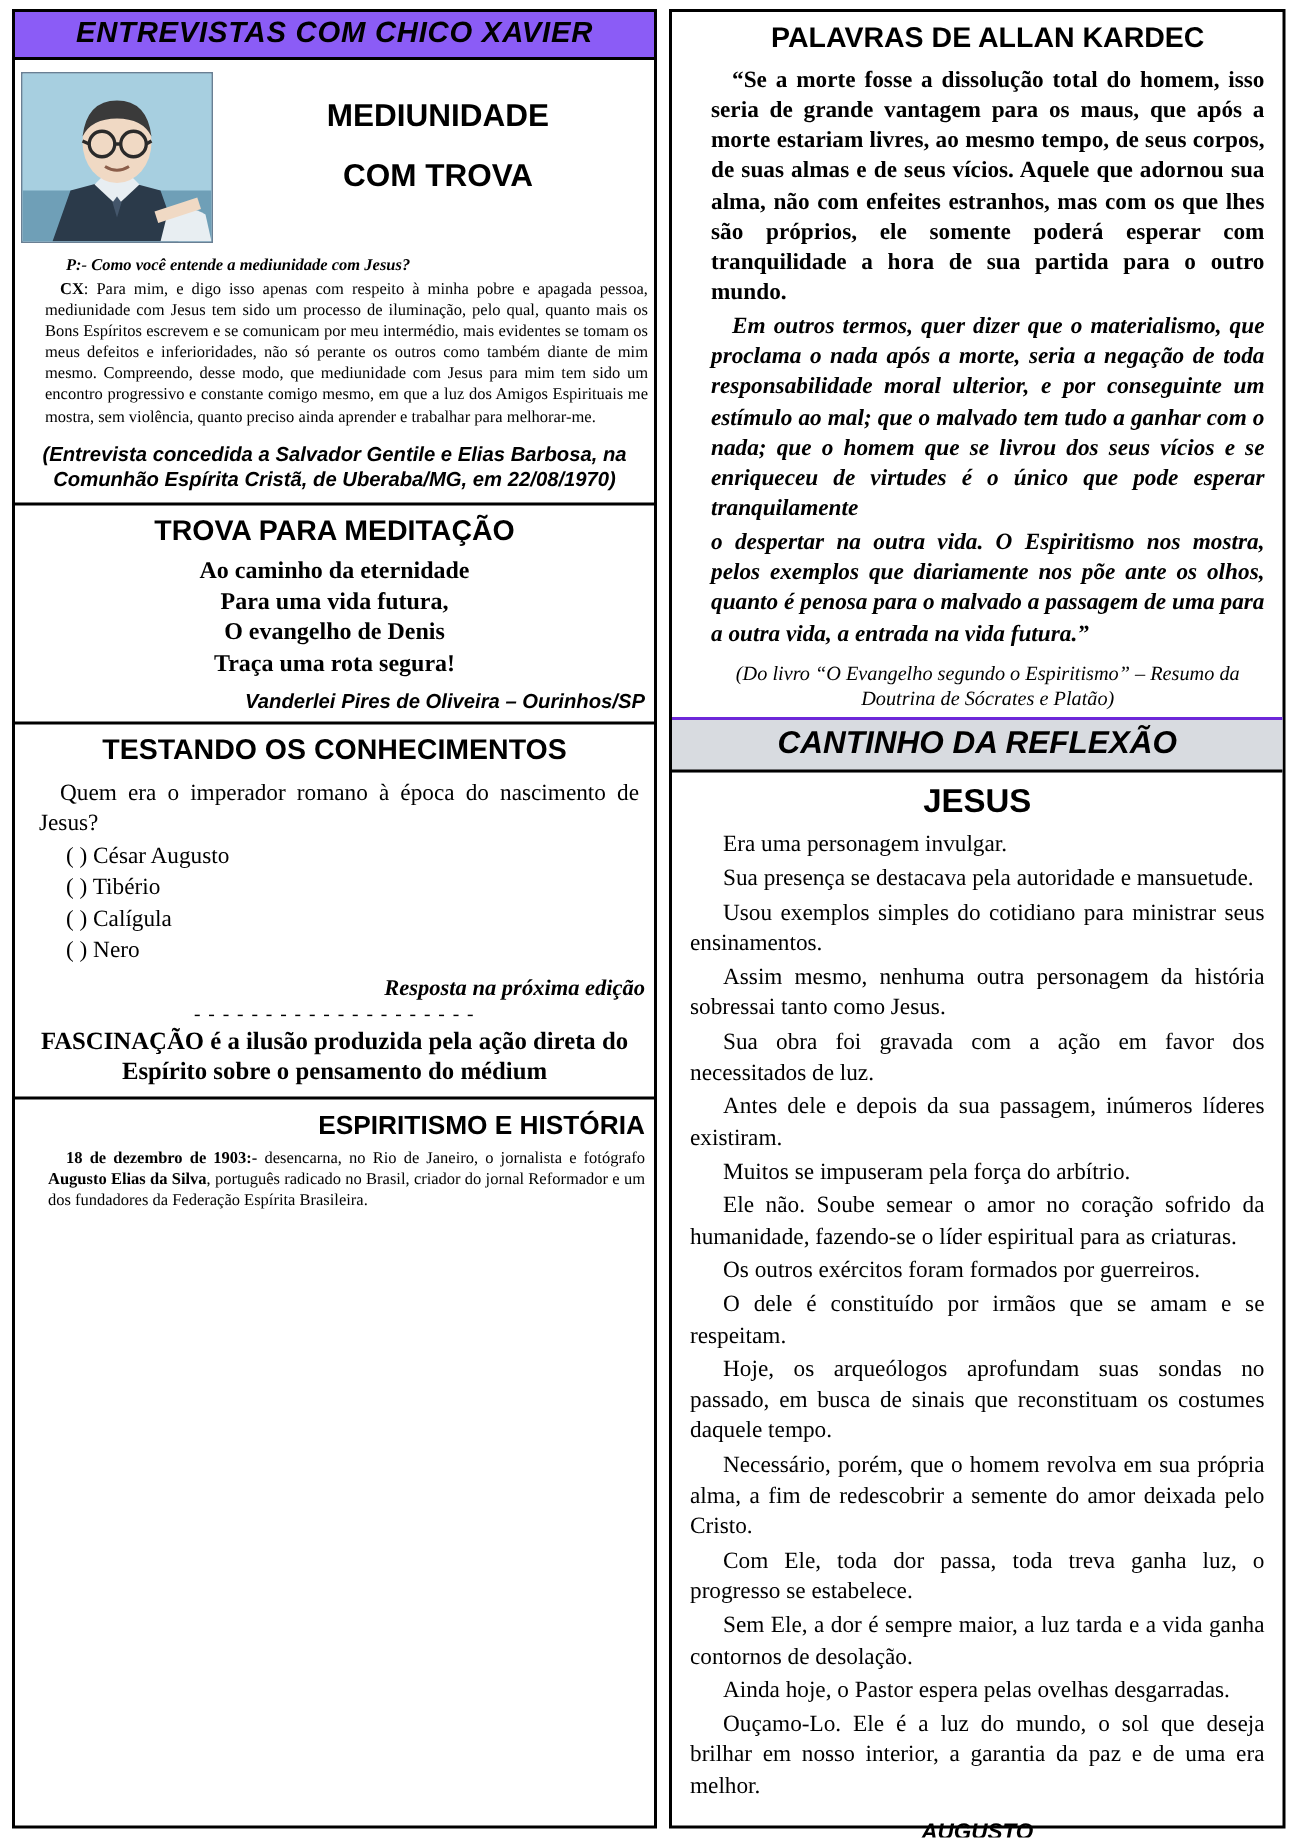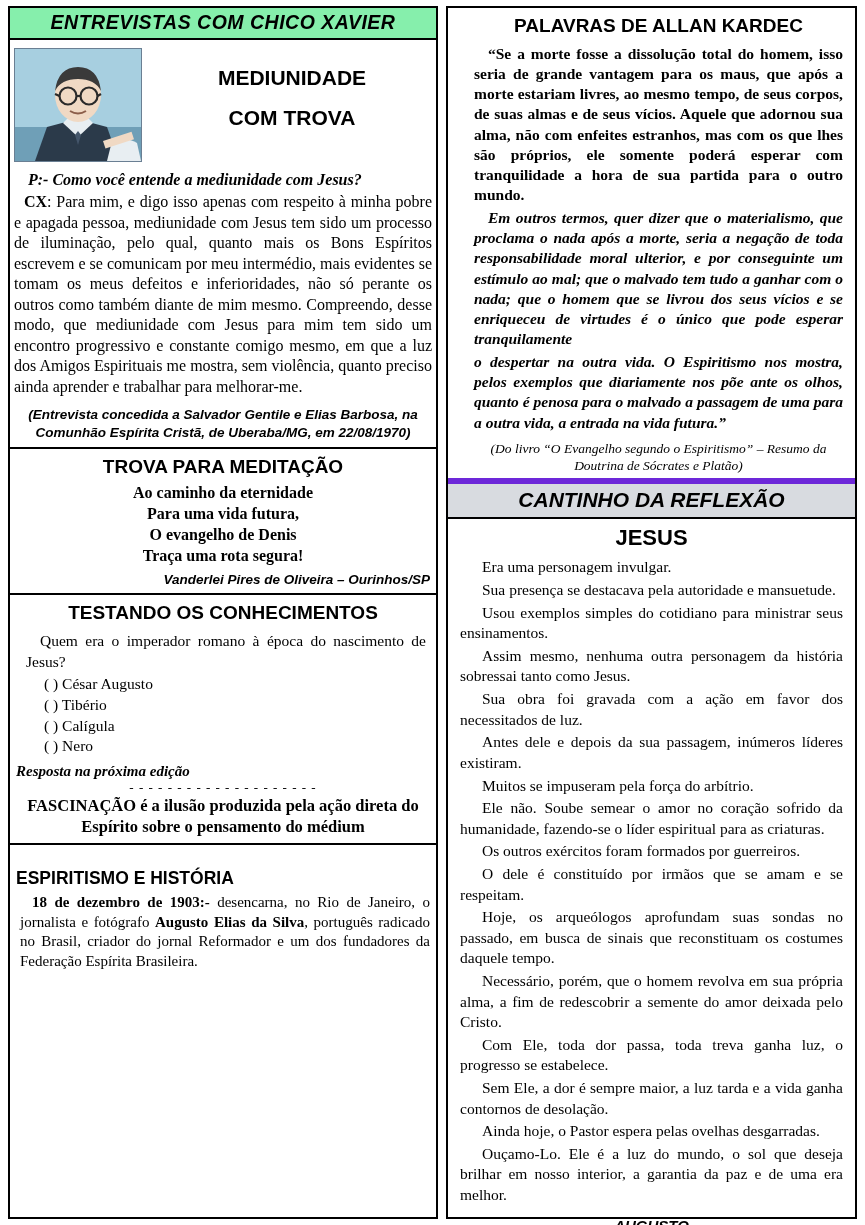--- a/index.html
+++ b/index.html
@@ -30,54 +30,53 @@
   .col-left { width: 430px; }
   .col-right { width: 411px; }
 
   .section {
     border-bottom: 2px solid #000;
     padding: 4px 6px 6px 6px;
   }
   .section:last-child { border-bottom: none; }
 
   .hdr-band {
-    background: #86efac;
+    background: #8b5cf6;
     text-align: center;
     font-family: "Liberation Sans", sans-serif;
     font-weight: bold;
     font-style: italic;
     font-size: 19.5px;
     letter-spacing: 0.5px;
     padding: 3px 0 4px 0;
     border-bottom: 2px solid #000;
   }
   .hdr-plain {
     text-align: center;
     font-family: "Liberation Sans", sans-serif;
     font-weight: bold;
     font-size: 19px;
     padding: 3px 0 5px 0;
   }
   .hdr-plain-sm {
-    text-align: left;
+    text-align: right;
     font-family: "Liberation Sans", sans-serif;
     font-weight: bold;
     font-size: 17.5px;
     padding: 3px 0 4px 0;
-    margin-top: 16px;
   }
   .hdr-band-italic {
     background: #d8dbe0;
     text-align: center;
     font-family: "Liberation Sans", sans-serif;
     font-weight: bold;
     font-style: italic;
     font-size: 21px;
     padding: 4px 0 5px 0;
-    border-top: 6px solid #6d28d9;
+    border-top: 2px solid #6d28d9;
     border-bottom: 2px solid #000;
   }
 
   
   .interview-top {
     display: flex;
     gap: 10px;
     align-items: flex-start;
     padding: 8px 4px 2px 4px;
   }
@@ -98,24 +97,24 @@
   .interview-title {
     flex: 1 1 auto;
     text-align: center;
     font-family: "Liberation Sans", sans-serif;
     font-weight: bold;
     font-size: 21px;
     line-height: 1.9;
     padding-top: 10px;
   }
   .qa {
-    font-size: 16px;
+    font-size: 11px;
     text-align: justify;
     line-height: 1.28;
-    padding: 6px 4px 0 4px;
+    padding: 6px 4px 0 20px;
   }
   .qa p { margin: 0 0 2px 0; }
   .q-line { font-weight: bold; font-style: italic; text-indent: 14px; }
   .a-line { text-indent: 10px; }
   .a-line b { font-weight: bold; }
   .credit {
     font-family: "Liberation Sans", sans-serif;
     font-weight: bold;
     font-style: italic;
     font-size: 13.5px;
@@ -148,21 +147,21 @@
     line-height: 1.3;
     padding: 2px 4px 2px 10px;
     text-indent: 14px;
   }
   .quiz-opt {
     font-size: 15.5px;
     line-height: 1.35;
     padding-left: 28px;
   }
   .quiz-next {
-    text-align: left;
+    text-align: right;
     font-family: "Liberation Serif", serif;
     font-weight: bold;
     font-style: italic;
     font-size: 15px;
     padding-top: 6px;
   }
   .dashes {
     text-align: center;
     font-size: 13px;
     letter-spacing: 1px;
@@ -183,24 +182,24 @@
   .quiz-ref {
     text-align: center;
     font-style: italic;
     font-size: 13.5px;
     line-height: 1.25;
     padding-top: 3px;
   }
 
   
   .hist-p {
-    font-size: 15px;
-    text-align: justify;
-    line-height: 1.3;
-    margin: 0 0 5px 4px;
+    font-size: 11px;
+    text-align: justify;
+    line-height: 1.3;
+    margin: 0 0 5px 16px;
     text-indent: 12px;
   }
   .hist-p b { font-weight: bold; }
 
   
   .kardec-quote {
     font-size: 15.5px;
     text-align: justify;
     line-height: 1.3;
     font-weight: bold;

